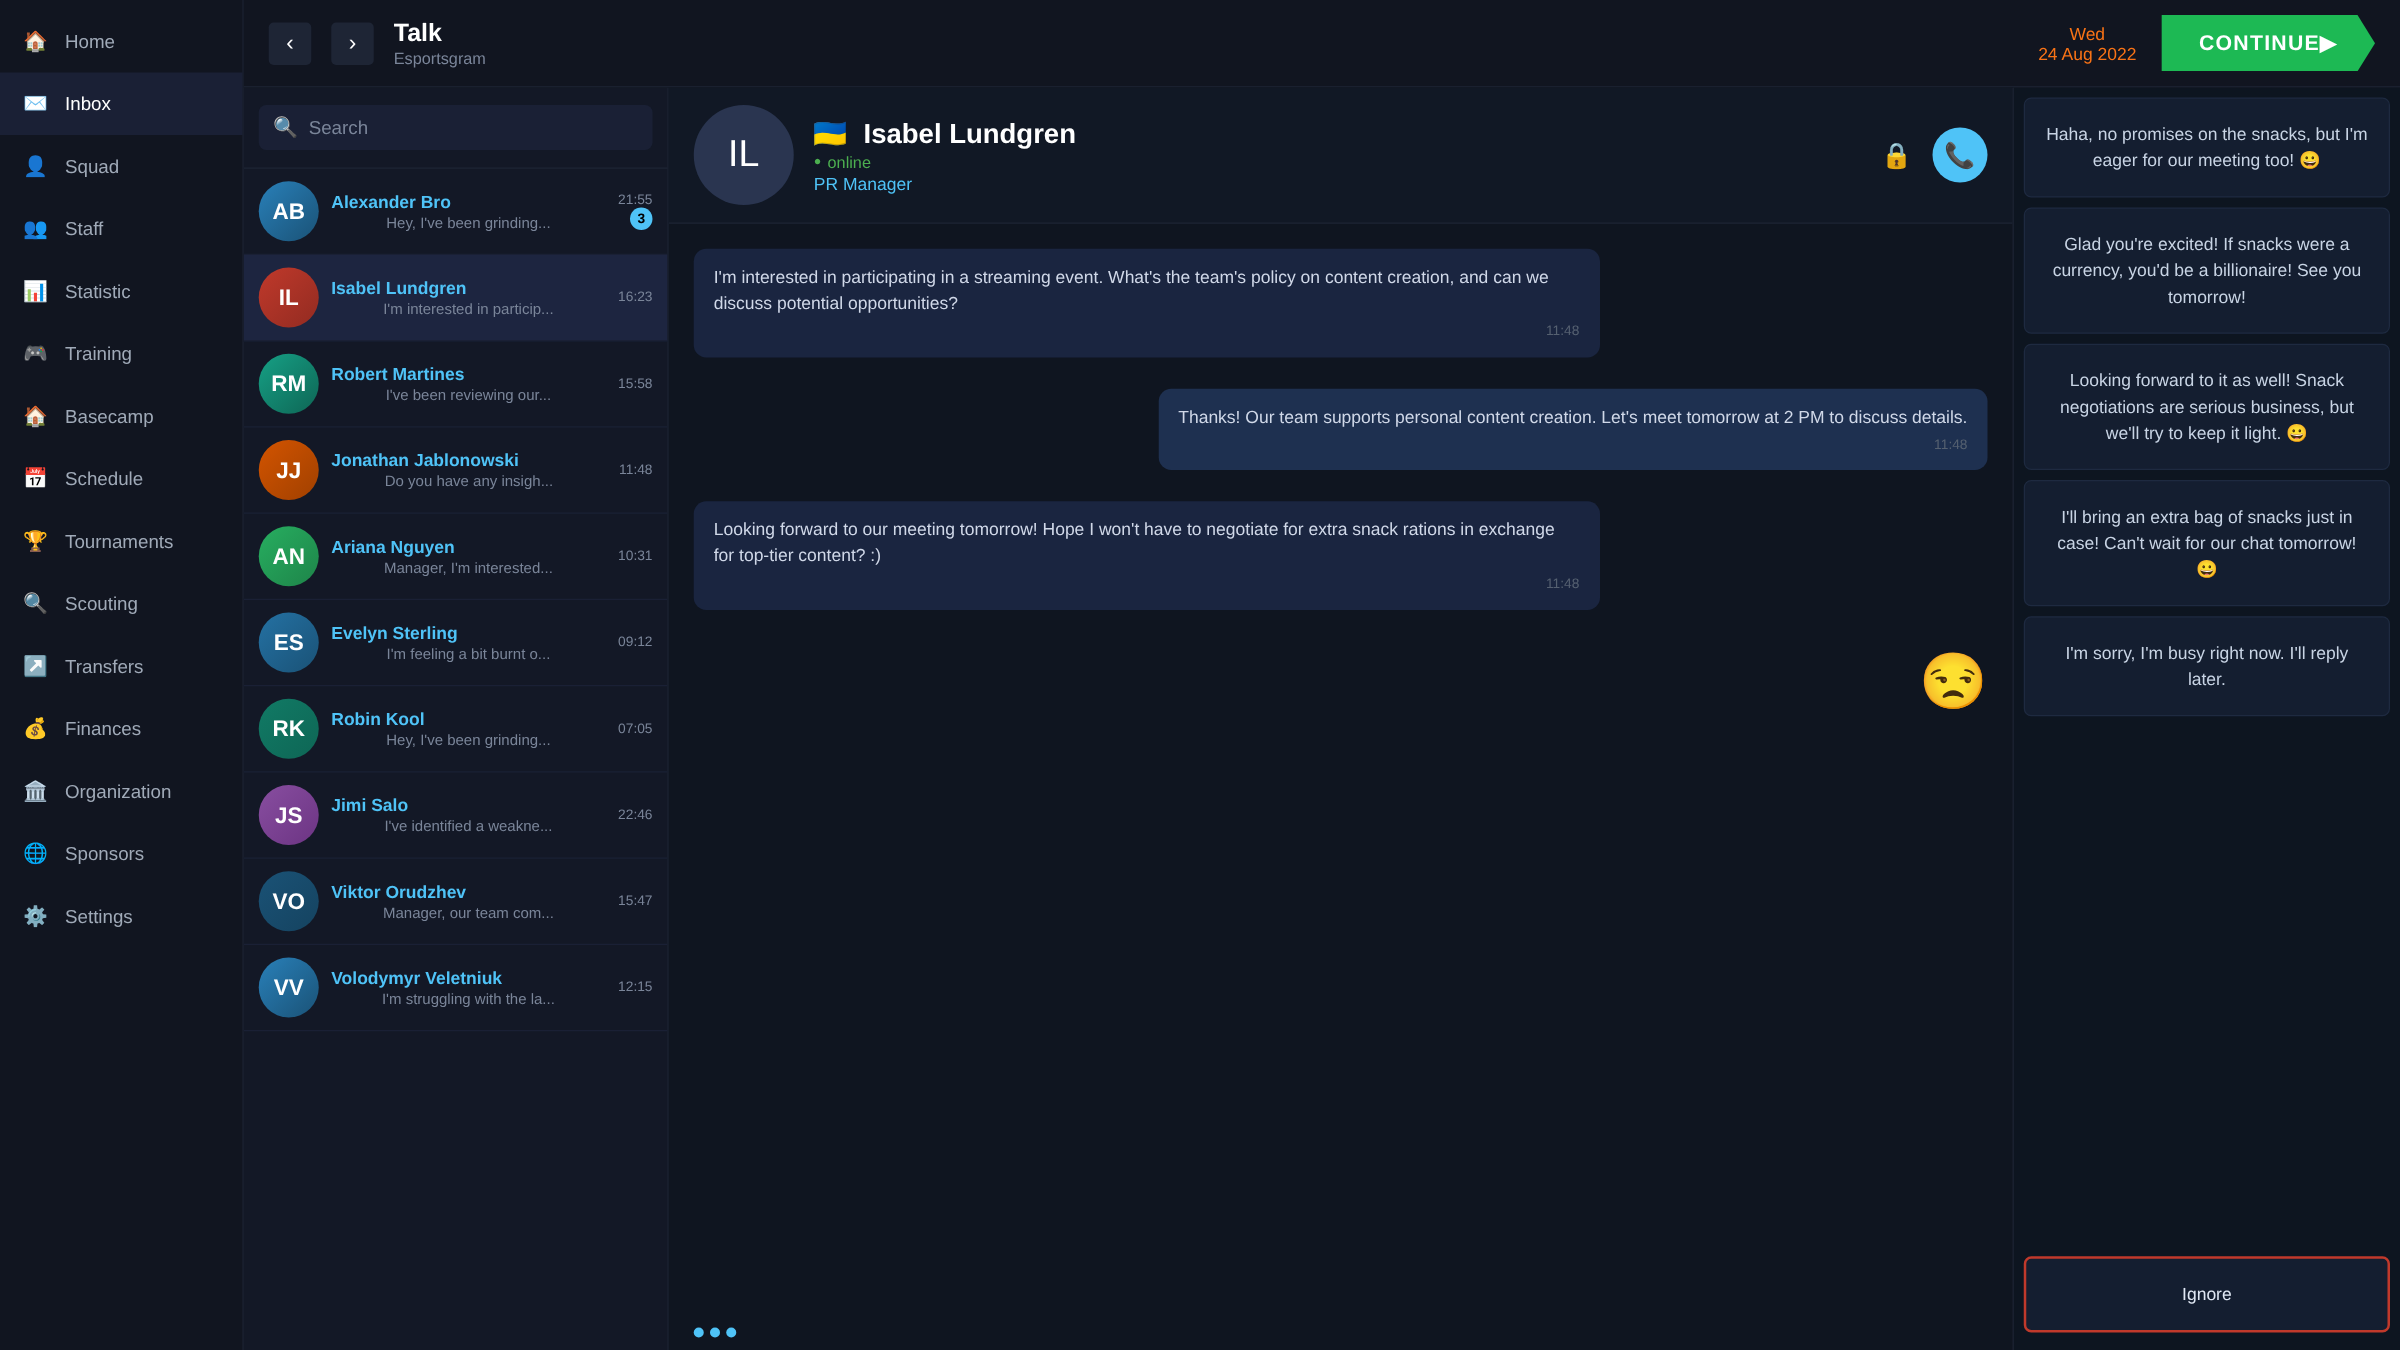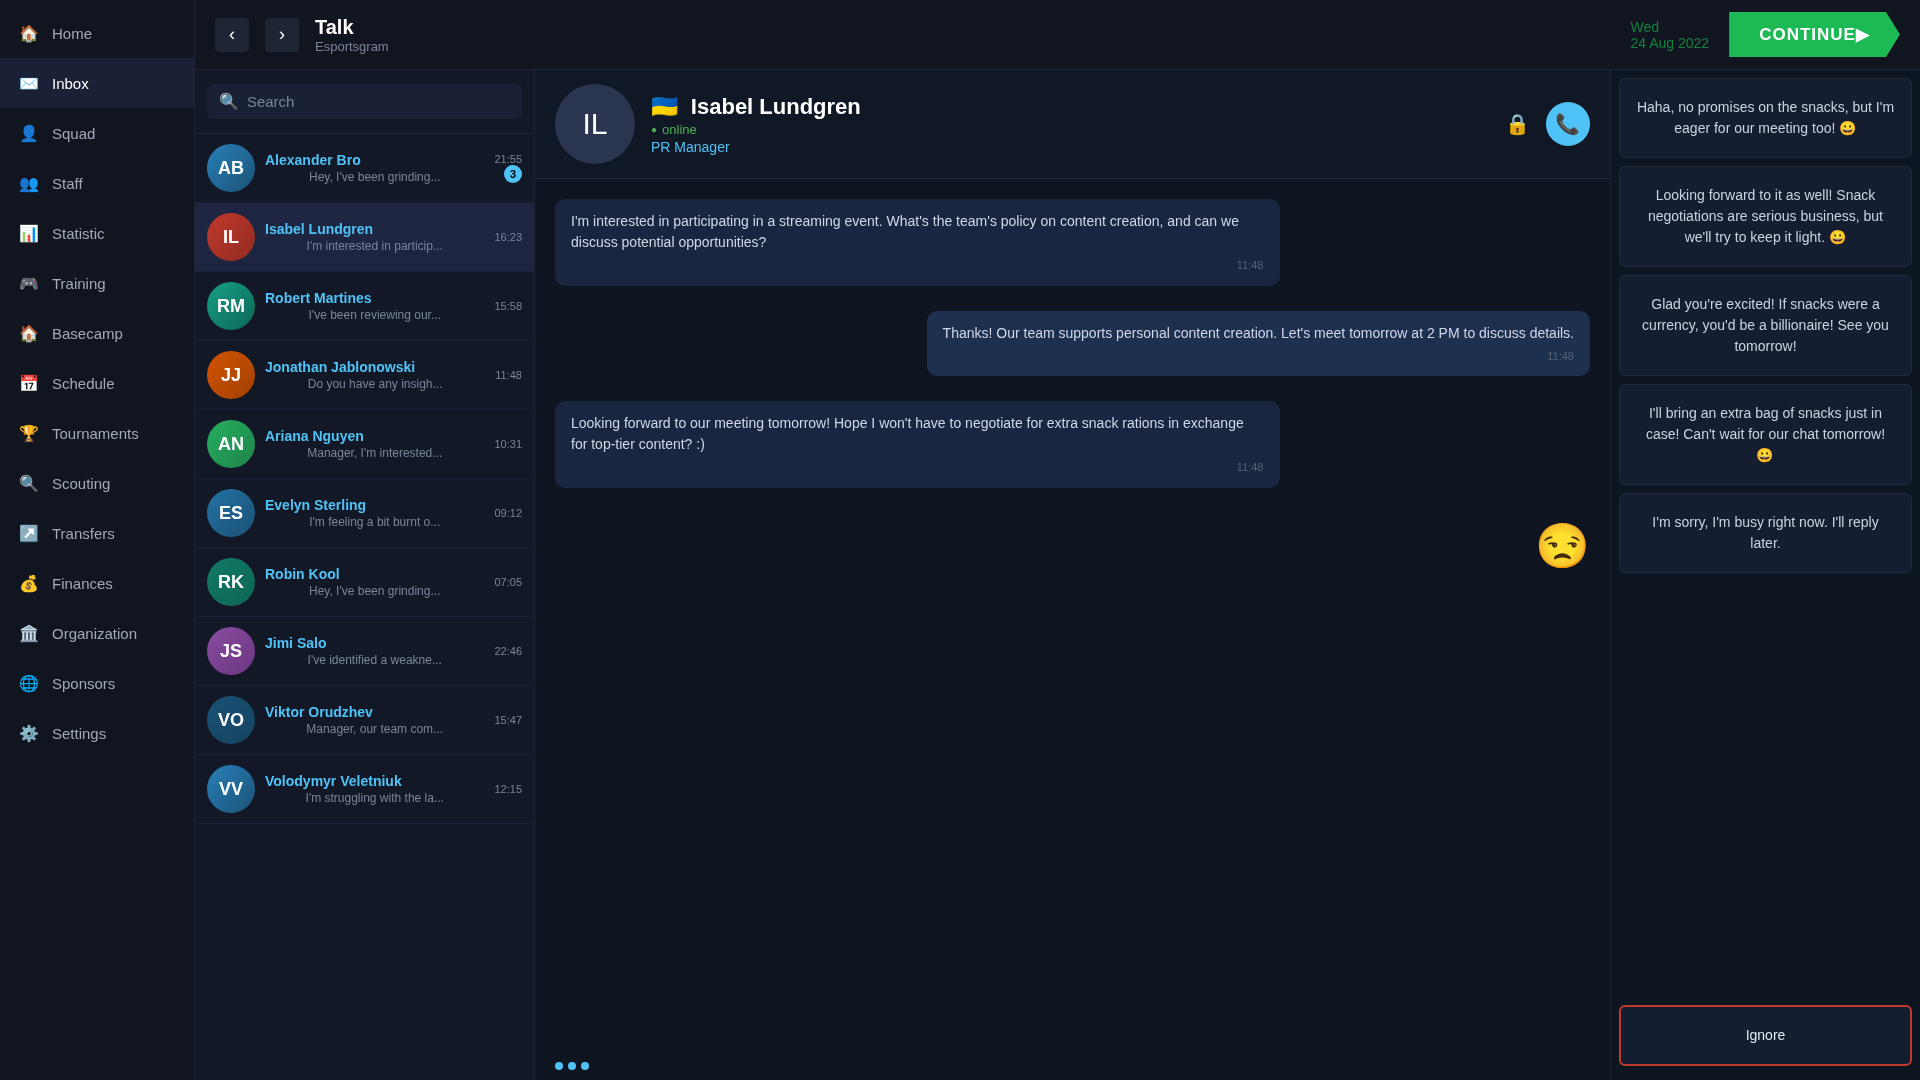--- a/index.html
+++ b/index.html
@@ -80,21 +80,21 @@
       border-radius: 4px;
     }
     #topbar-title { }
     #topbar-title .title-main { font-size: 20px; font-weight: 700; color: #fff; }
     #topbar-title .title-sub { font-size: 13px; color: #7a8599; }
     #topbar-right {
       display: flex;
       align-items: center;
       gap: 20px;
     }
-    #date-display { text-align: left; color: #15803d; font-size: 14px; }
+    #date-display { text-align: center; color: #f97316; font-size: 14px; }
     #continue-btn {
       background: #1db954;
       border: none;
       color: #fff;
       font-size: 17px;
       font-weight: 700;
       padding: 12px 30px;
       cursor: pointer;
       display: flex;
       align-items: center;
@@ -543,20 +543,20 @@
         </div>
       <div id="typing-indicator">
         <div class="typing-dot"></div>
         <div class="typing-dot"></div>
         <div class="typing-dot"></div>
       </div>
     </div>
 
     <div id="response-panel">
     <div class="response-option">Haha, no promises on the snacks, but I'm eager for our meeting too! 😀</div>
+        <div class="response-option">Glad you're excited! If snacks were a currency, you'd be a billionaire! See you tomorrow!</div>
         <div class="response-option">Looking forward to it as well! Snack negotiations are serious business, but we'll try to keep it light. 😀</div>
-        <div class="response-option">Glad you're excited! If snacks were a currency, you'd be a billionaire! See you tomorrow!</div>
         <div class="response-option">I'll bring an extra bag of snacks just in case! Can't wait for our chat tomorrow! 😀</div>
         <div class="response-option">I'm sorry, I'm busy right now. I'll reply later.</div>
         <div class="response-option ignore">Ignore</div>
       </div>
   </div>
 </div>
 
 </body></html>

